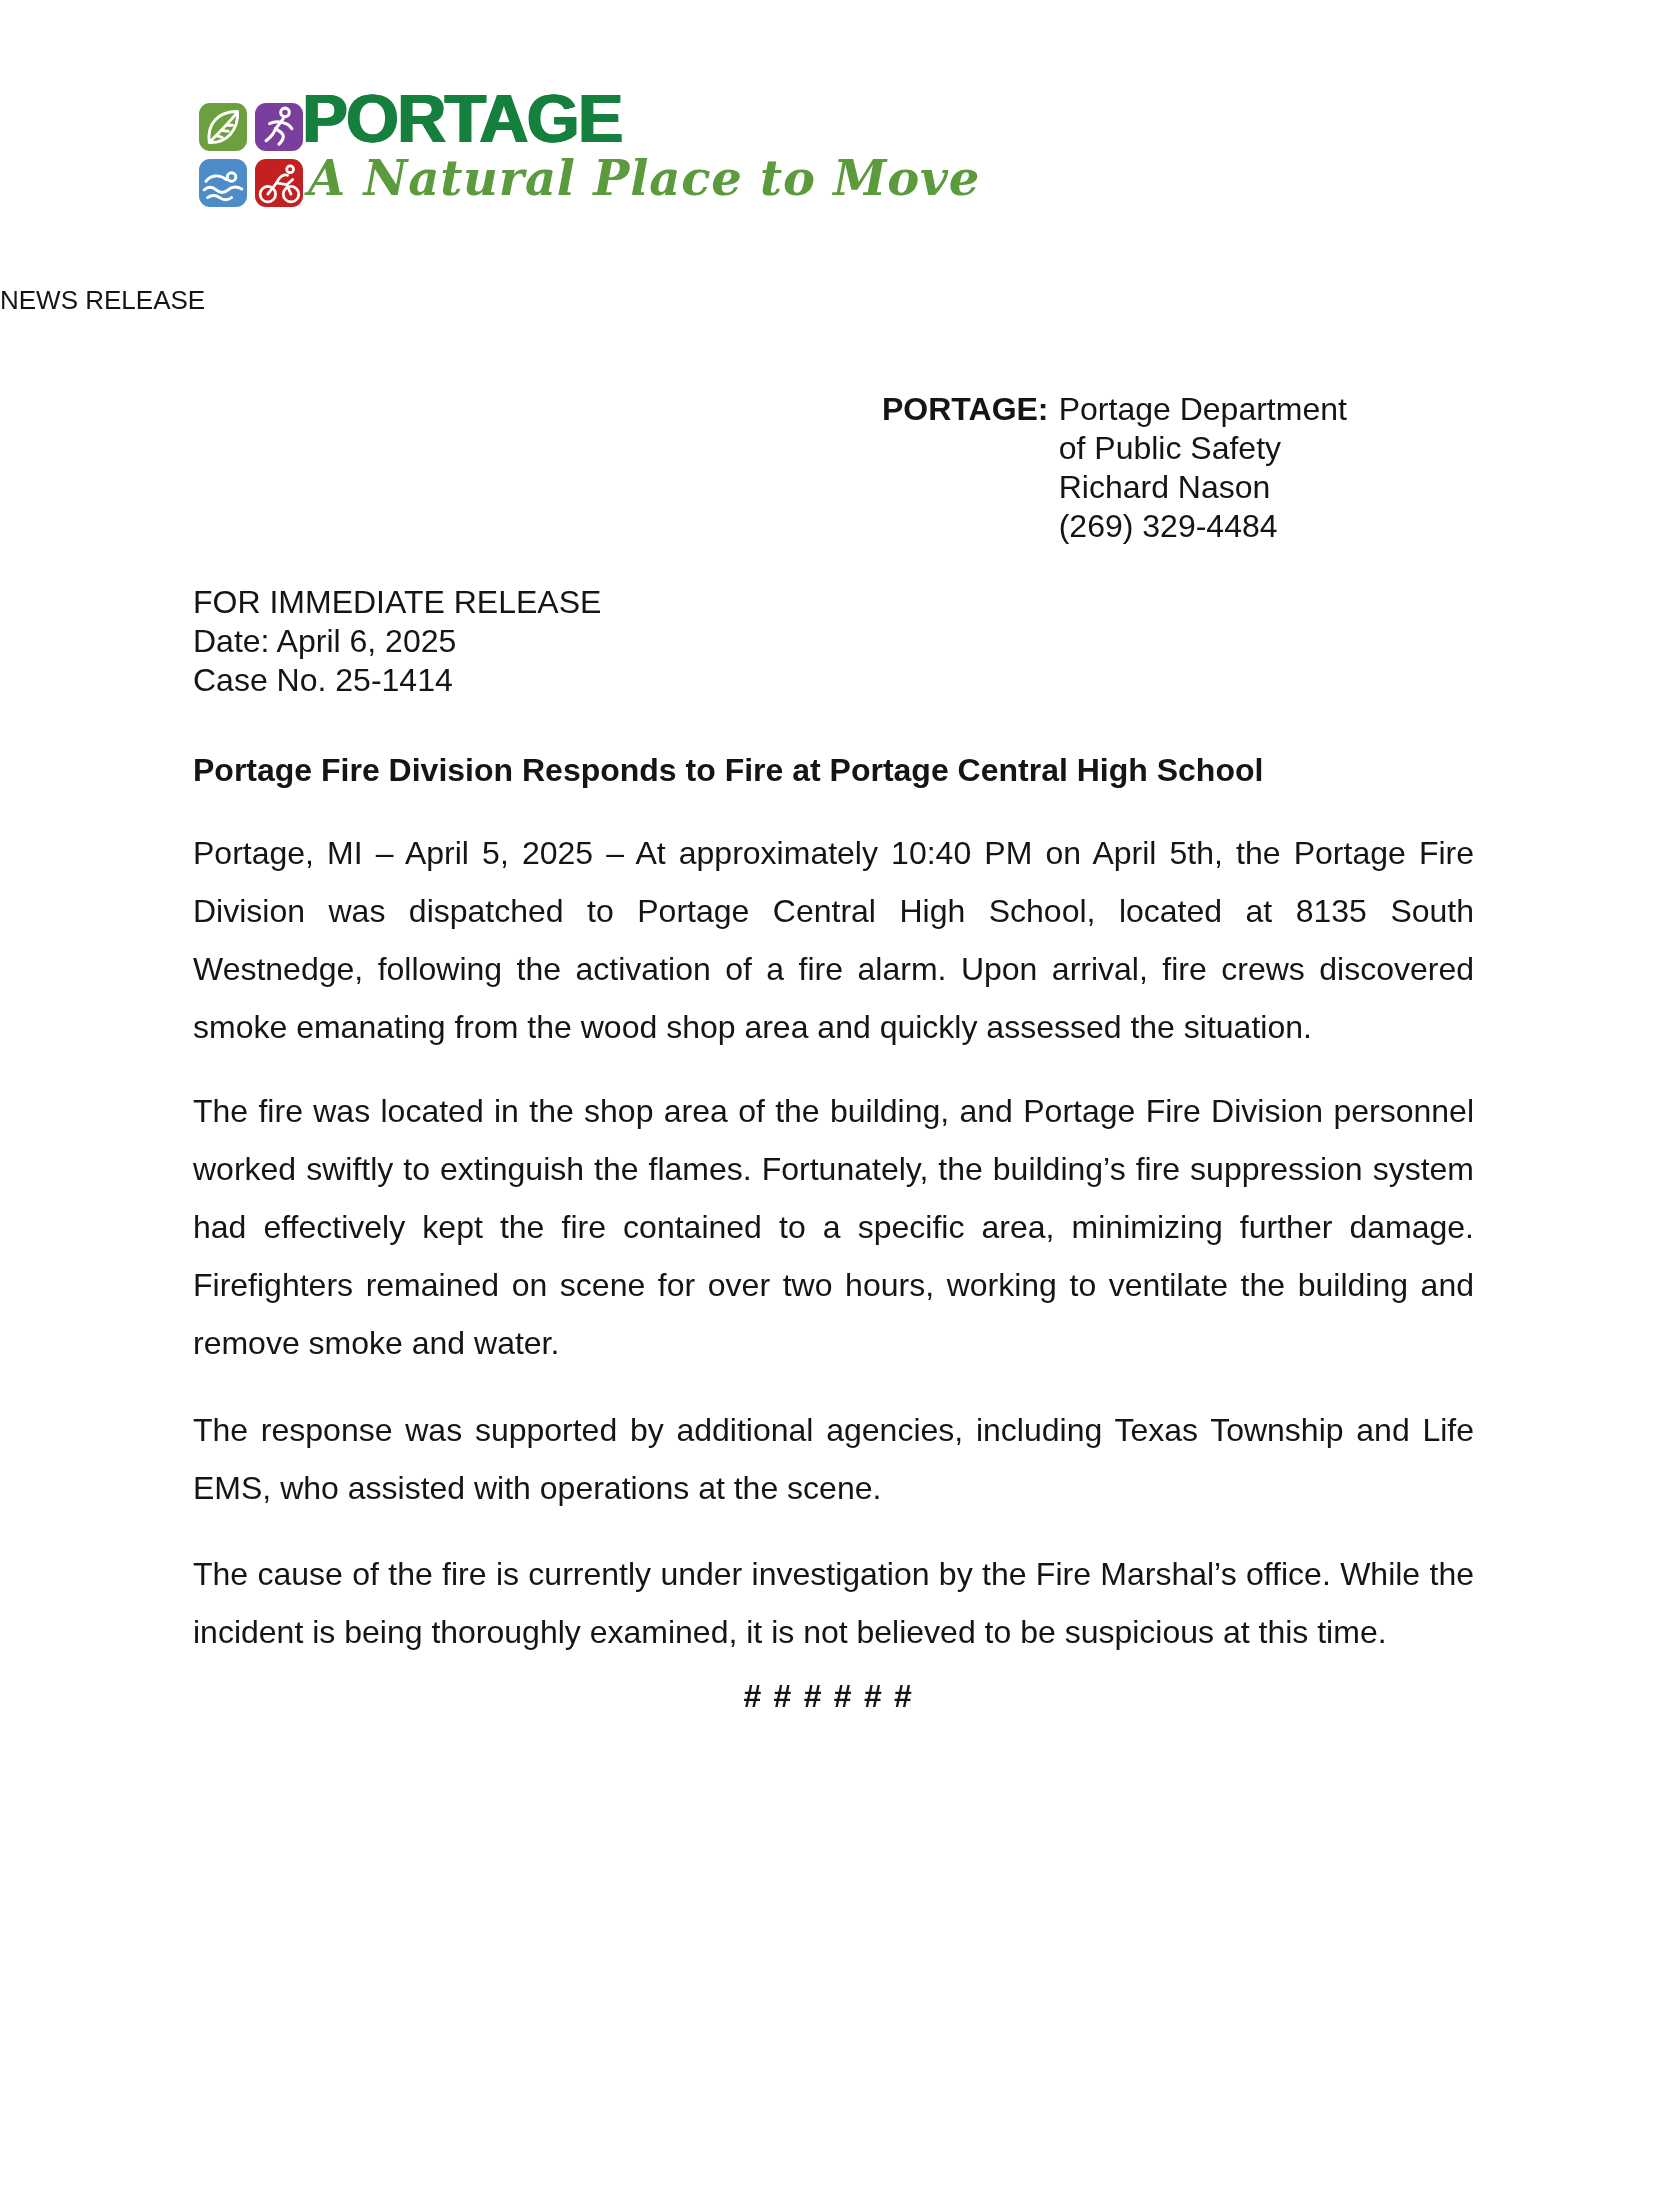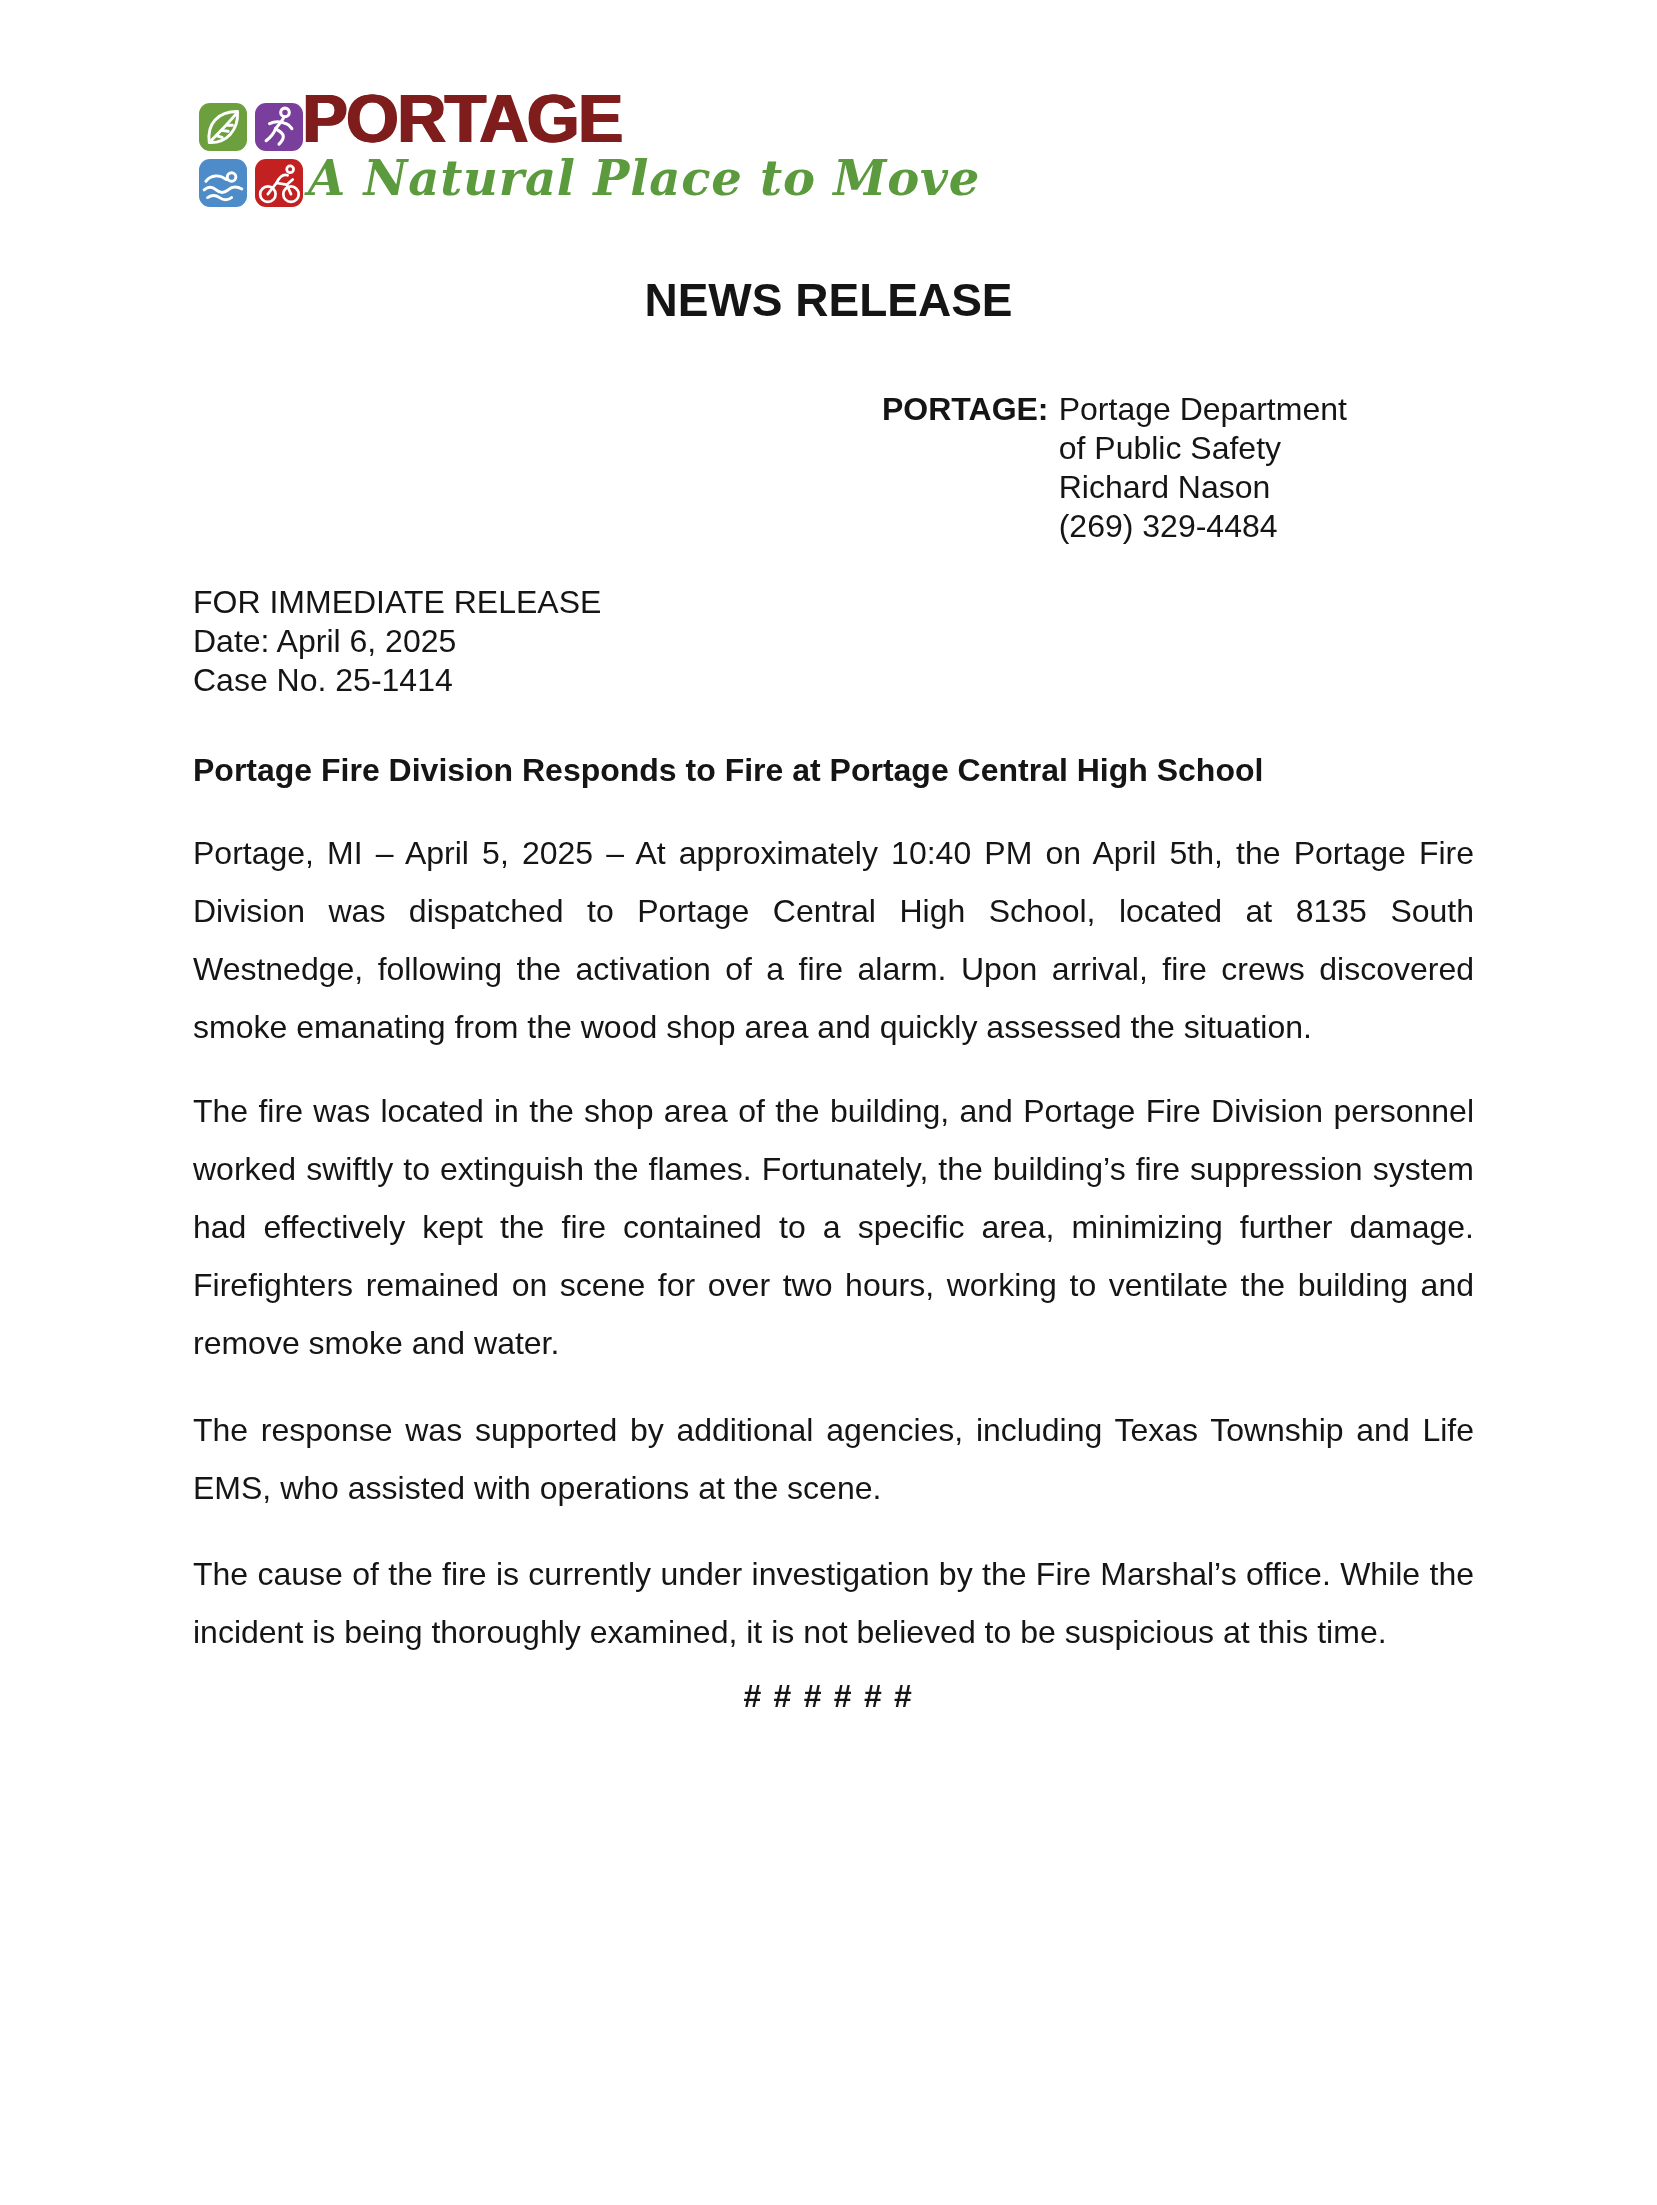--- a/index.html
+++ b/index.html
@@ -23,21 +23,21 @@
     white-space:nowrap;
   }
   .tagline{
     position:absolute; left:109px; top:56px;
     font-family:"DejaVu Serif", serif; font-style:italic; font-weight:bold;
     font-size:48px; line-height:39px; letter-spacing:0.8px; white-space:nowrap;
   }
   
   .news-release{
     position:absolute; left:0; top:281px; width:1657px;
-    text-align:center; font-size:46px; font-weight:bold; line-height:39px;
+    text-align:left; font-size:26px; font-weight:normal; line-height:39px;
   }
   .contact{
     position:absolute; left:882px; top:390px;
     font-size:32px; line-height:39px; display:flex;
   }
   .contact-label{font-weight:bold; margin-right:10.2px; white-space:nowrap;}
   .contact-values{white-space:nowrap;}
   .release-info{
     position:absolute; left:193px; top:583px;
     font-size:32px; line-height:39px;
@@ -95,21 +95,21 @@
         <svg width="48" height="48" viewBox="0 0 56 56" fill="none" stroke="#ffffff" stroke-width="3.2" stroke-linecap="round" stroke-linejoin="round">
           <circle cx="15" cy="41" r="9"></circle>
           <circle cx="42" cy="41" r="9"></circle>
           <path d="M15 41 L 25 28 L 37 30 L 42 41"></path>
           <path d="M25 28 C 29 20, 33 17, 38 19"></path>
           <circle cx="41" cy="12" r="4"></circle>
           <path d="M37 30 L 44 24"></path>
         </svg>
       </div>
     </div>
-    <div class="wordmark" style="color: #7f1d1d;">PORTAGE</div>
+    <div class="wordmark" style="color: #15803d;">PORTAGE</div>
     <div class="tagline" style="color: rgb(92, 155, 61);">A Natural Place to Move</div>
   </div>
 
   <div class="news-release">NEWS RELEASE</div>
 
   <div class="contact">
     <span class="contact-label">PORTAGE:</span>
     <div class="contact-values">
       <div>Portage Department</div>
       <div>of Public Safety</div>

